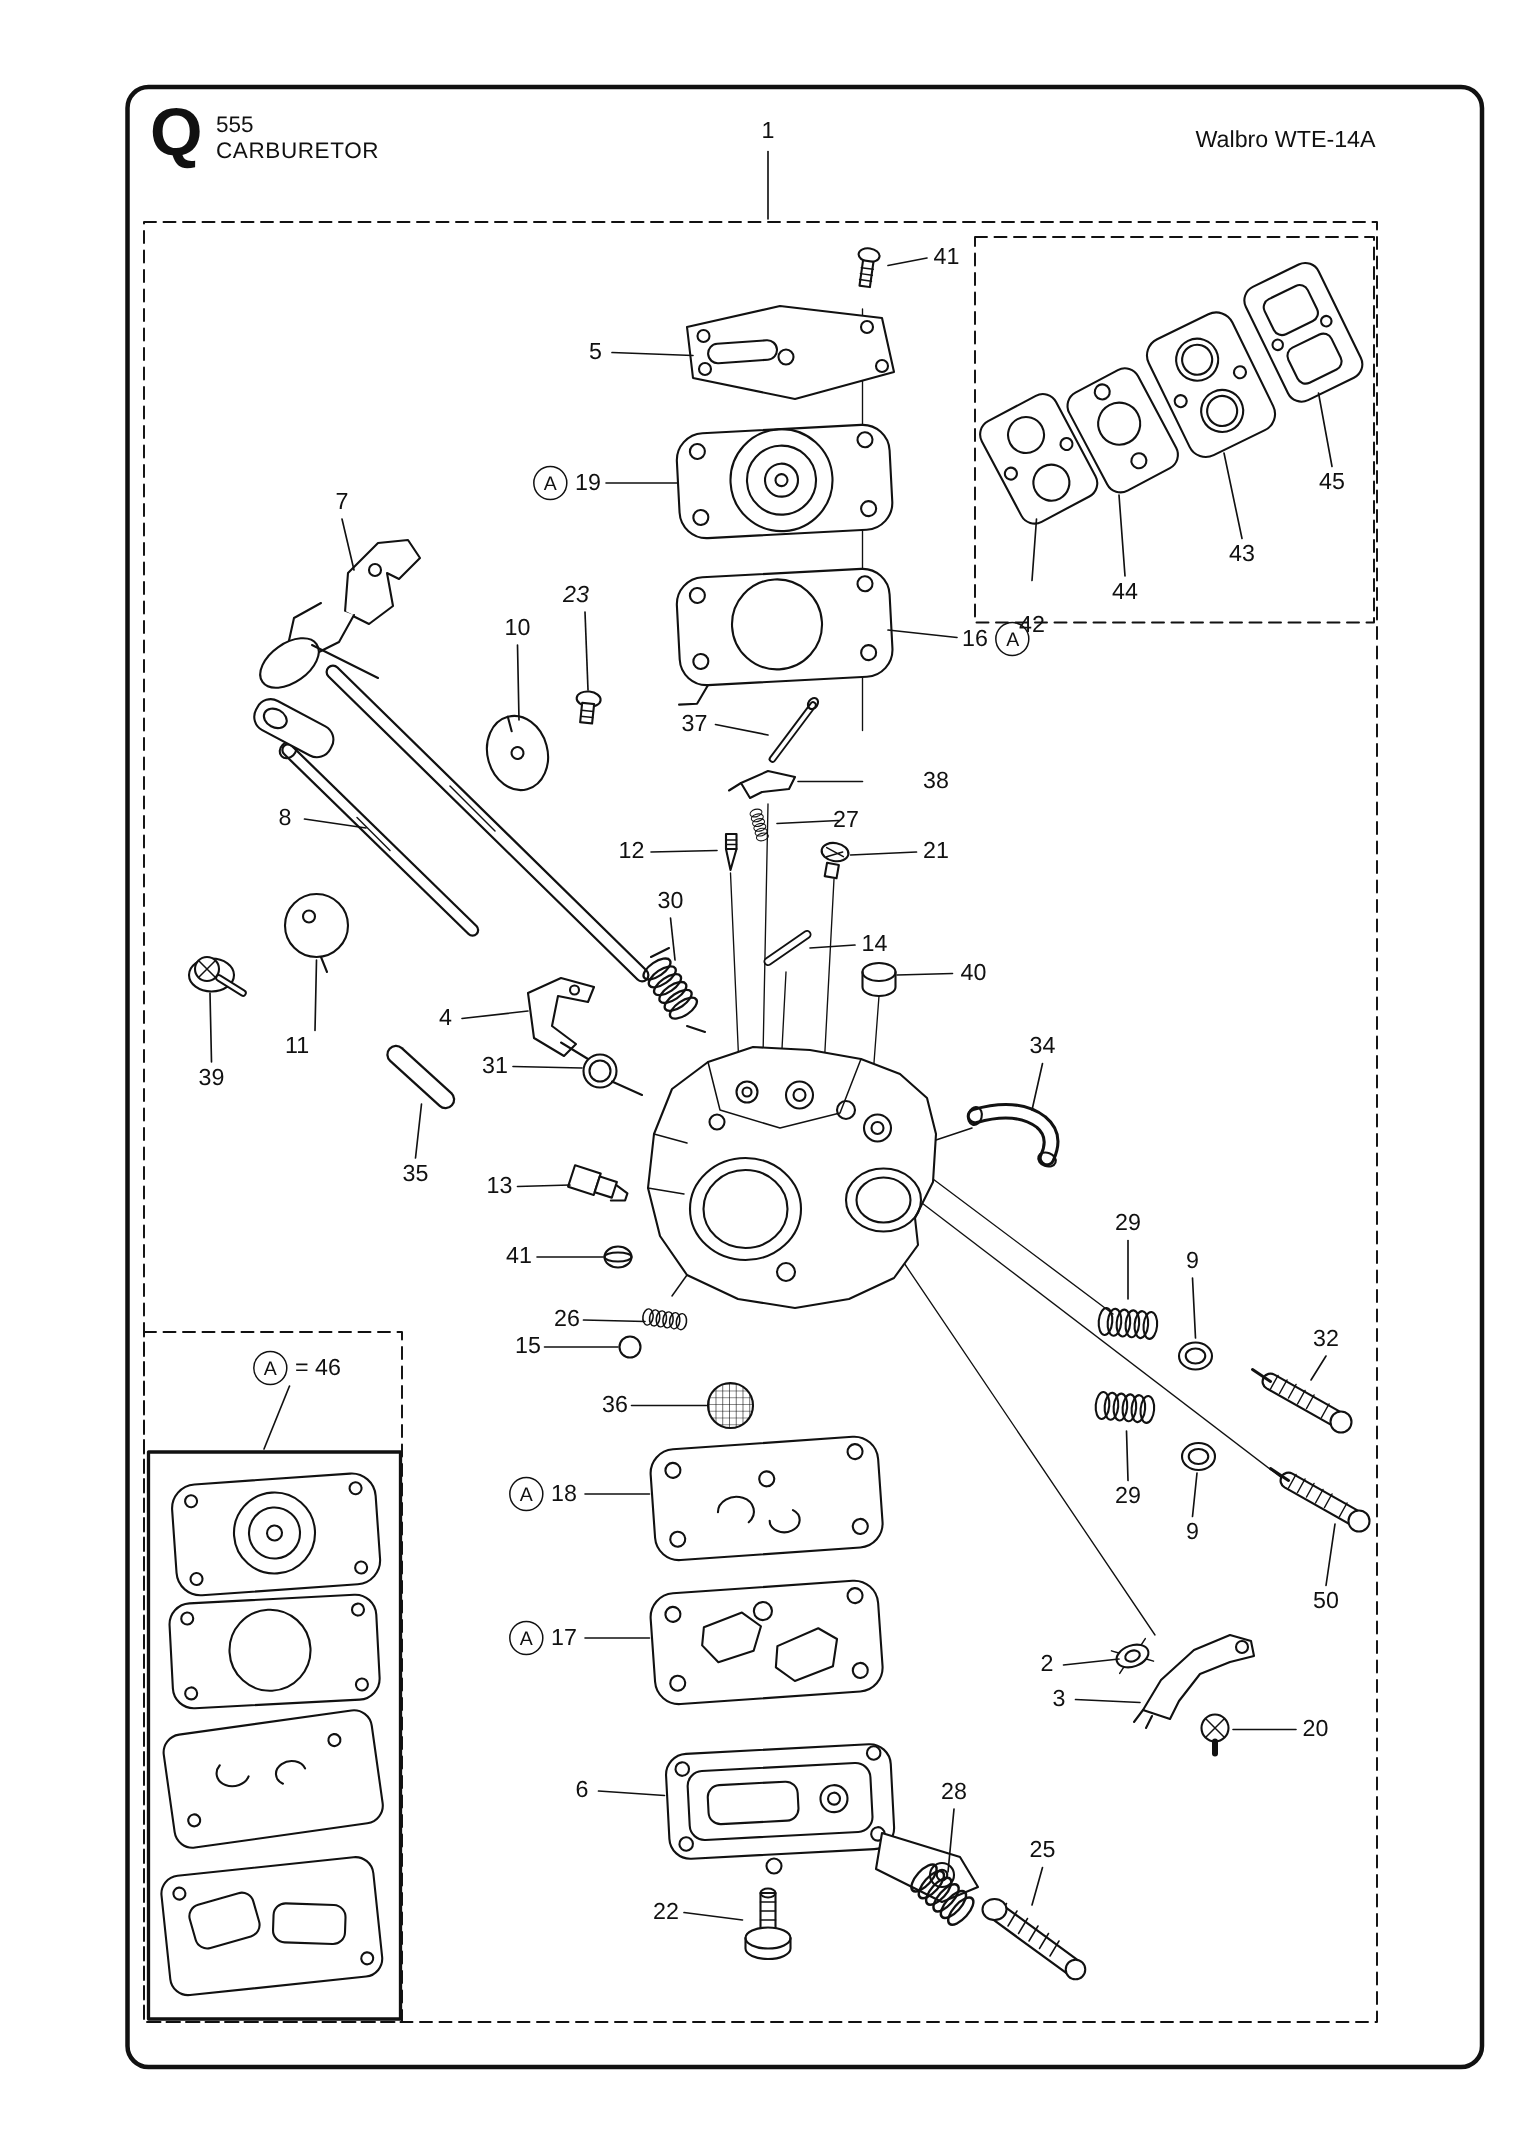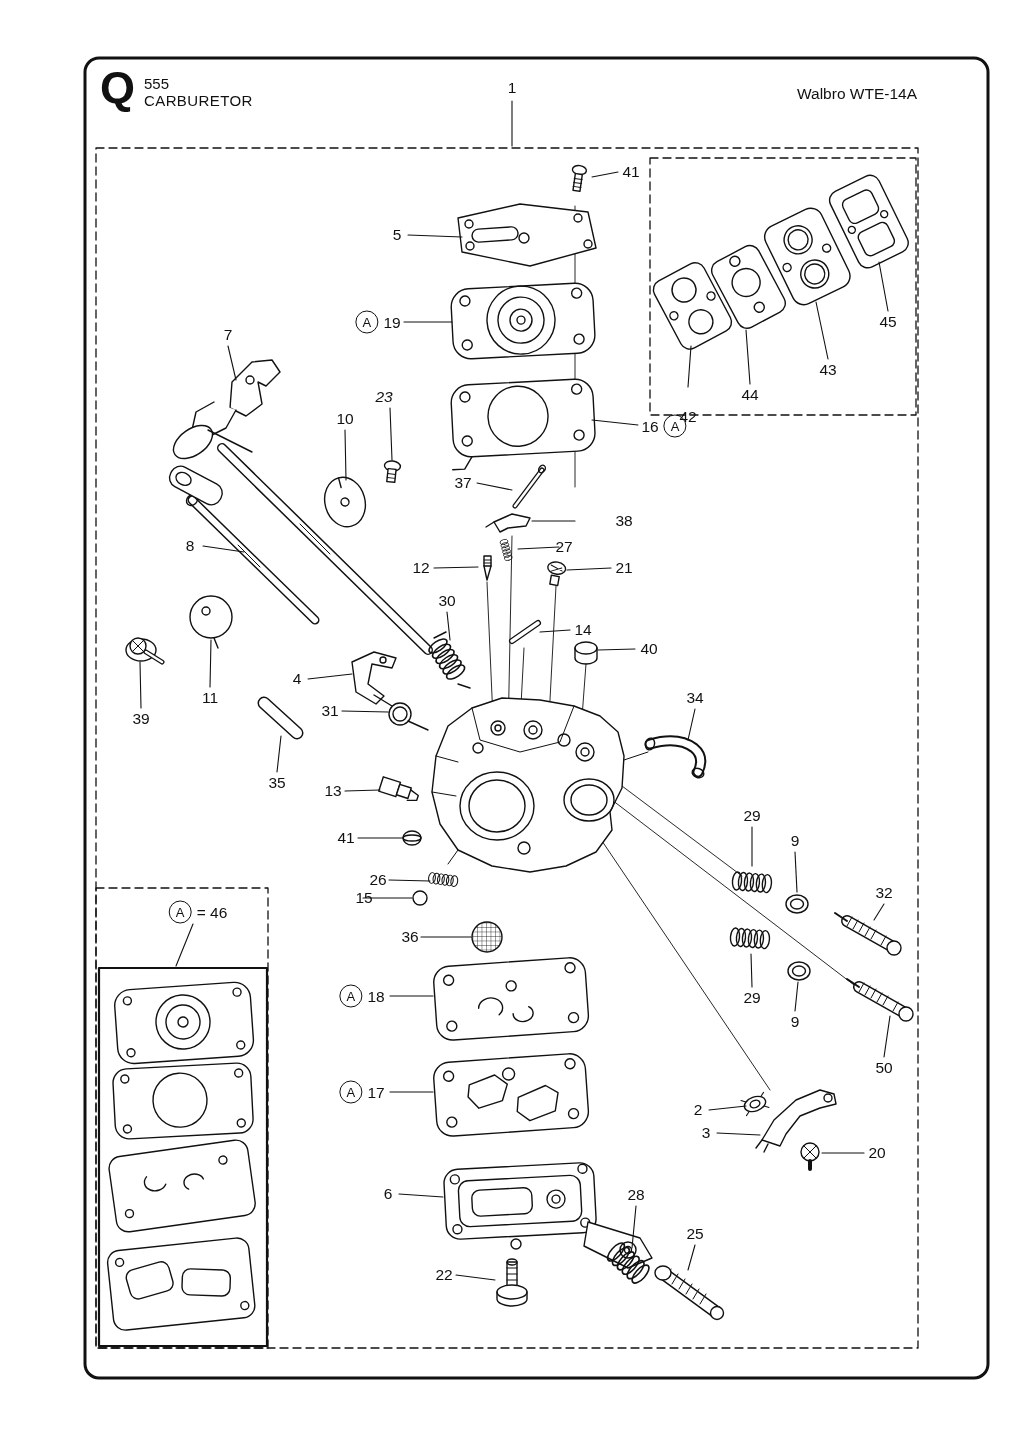--- a/index.html
+++ b/index.html
@@ -498,21 +498,21 @@
       </div>
       <div class="callout" style="left: 447px; top: 601px;">
         <span class="num">30</span>
       </div>
       <div class="callout" style="left: 583px; top: 630px;">
         <span class="num">14</span>
       </div>
       <div class="callout" style="left: 649px; top: 649px;">
         <span class="num">40</span>
       </div>
-      <div class="callout" style="left: 210px; top: 698px;">
+      <div class="callout" style="left: 198px; top: 698px;">
         <span class="num">11</span>
       </div>
       <div class="callout" style="left: 141px; top: 719px; text-align: right;">
         <span class="num">39</span>
       </div>
       <div class="callout" style="left: 297px; top: 679px;">
         <span class="num">4</span>
       </div>
       <div class="callout" style="left: 330px; top: 711px;">
         <span class="num">31</span>
@@ -525,21 +525,21 @@
       </div>
       <div class="callout" style="left: 346px; top: 838px;">
         <span class="num">41</span>
       </div>
       <div class="callout" style="left: 695px; top: 698px;">
         <span class="num">34</span>
       </div>
       <div class="callout" style="left: 378px; top: 880px;">
         <span class="num">26</span>
       </div>
-      <div class="callout" style="left: 352px; top: 898px; margin-left: 12px;">
+      <div class="callout" style="left: 352px; top: 898px;">
         <span class="num">15</span>
       </div>
       <div class="callout" style="left: 410px; top: 937px;">
         <span class="num">36</span>
       </div>
       <div class="callout" style="left: 752px; top: 816px;">
         <span class="num">29</span>
       </div>
       <div class="callout" style="left: 795px; top: 841px;">
         <span class="num">9</span>

